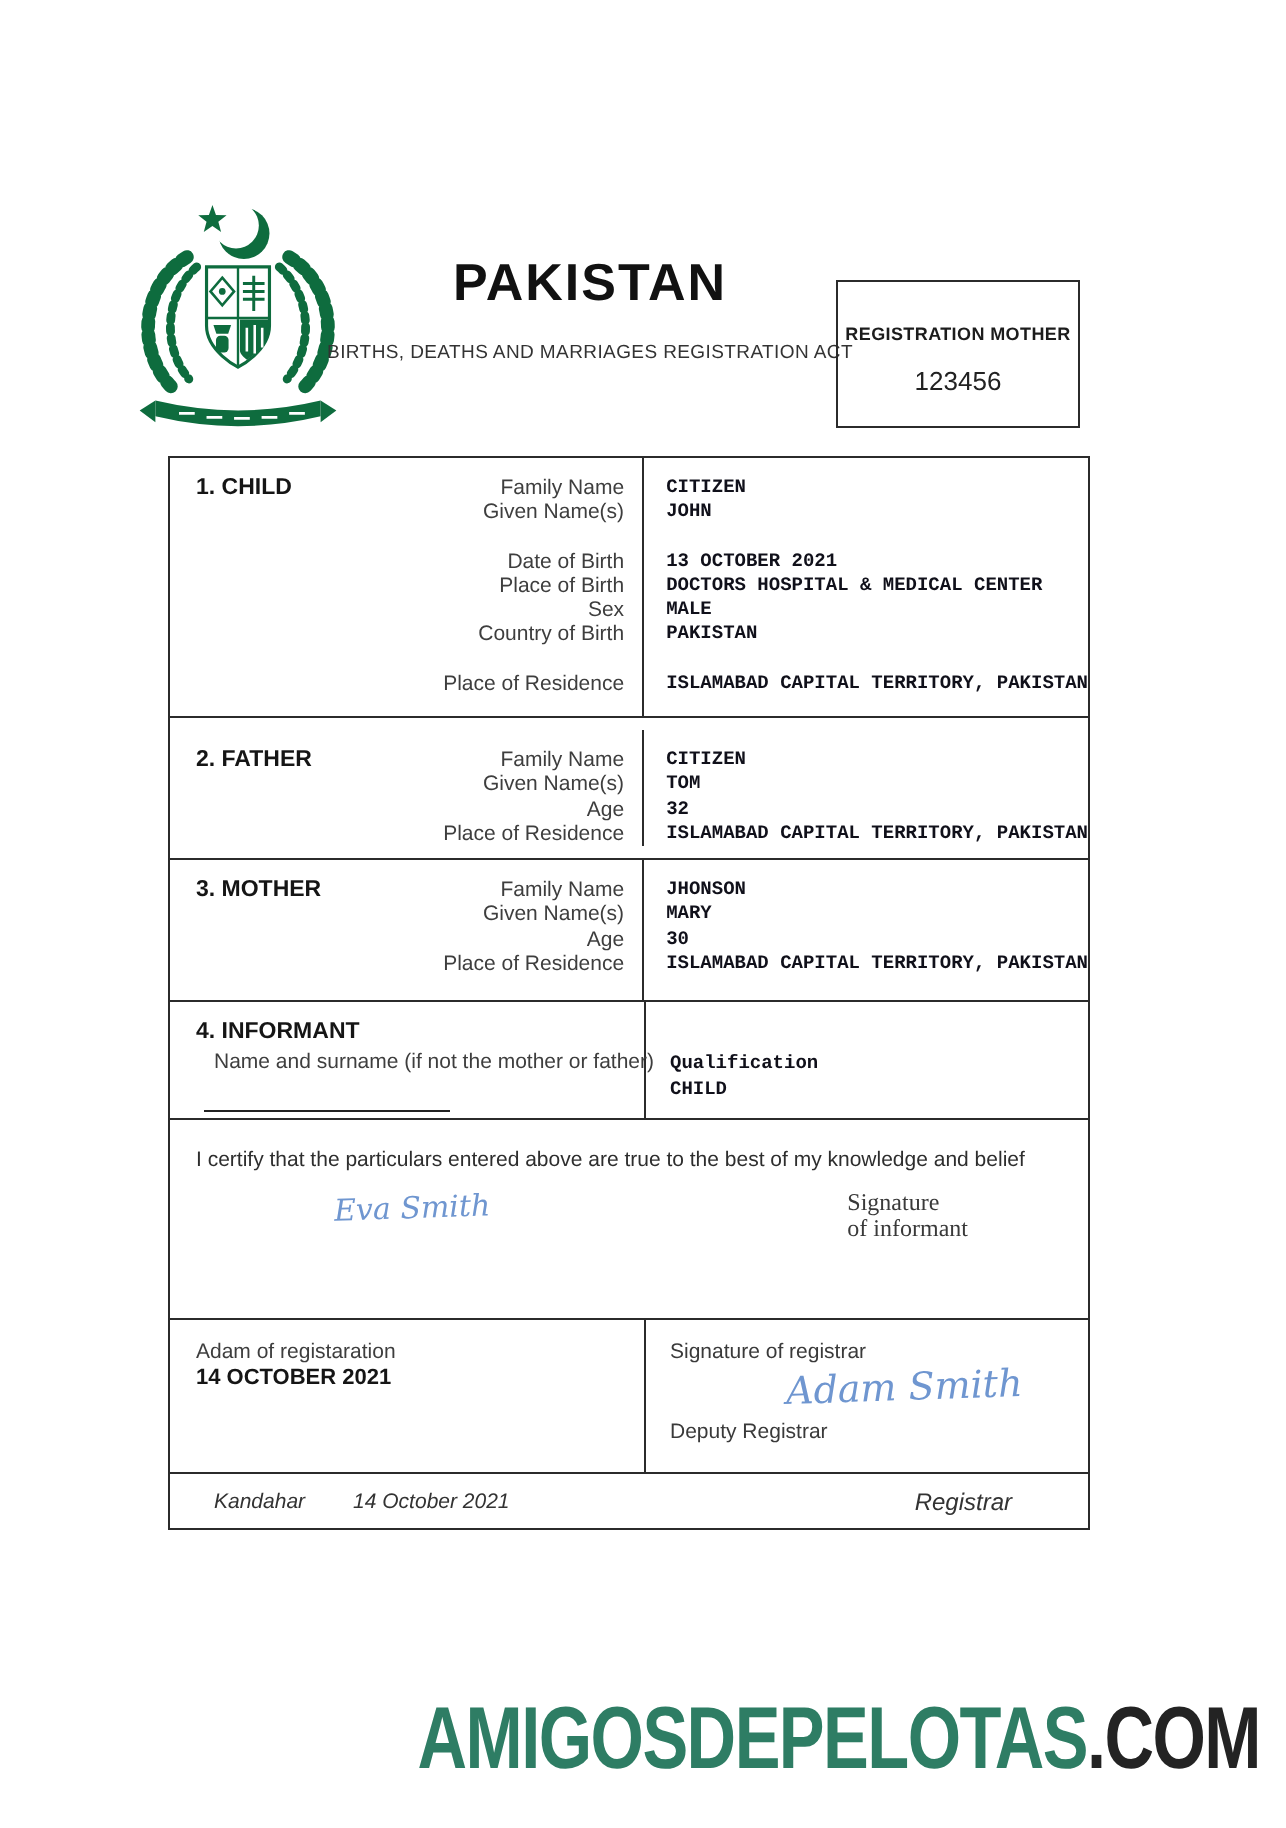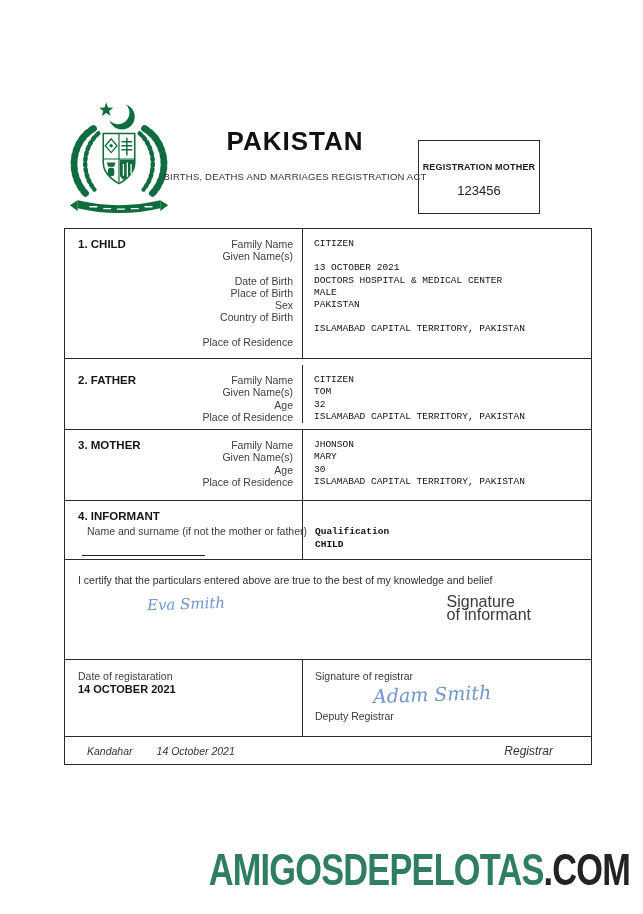--- a/index.html
+++ b/index.html
@@ -18,30 +18,30 @@
   .head-center{position:absolute;left:130px;top:100px;width:330px;text-align:center;}
   .country-title{font-size:26px;font-weight:bold;letter-spacing:1px;margin-top:26px;color:#111;}
   .act-line{font-size:9.5px;color:#333;margin-top:14px;letter-spacing:.2px;}
   .doc-title{font-size:18px;font-weight:bold;letter-spacing:1px;margin-top:14px;color:#111;}
   .reg-box{position:absolute;left:418px;top:140px;width:122px;height:74px;
            border:1px solid var(--border-dark);text-align:center;box-sizing:border-box;}
   .reg-label{font-size:9px;font-weight:bold;margin-top:21px;letter-spacing:.2px;}
   .reg-number{font-size:13px;margin-top:11px;color:#222;}
 
   
-  .cert{position:absolute;left:64px;top:228px;width:528px;border:1px solid var(--border-dark);box-sizing:border-box;}
+  .cert{position:absolute;left:84px;top:228px;width:461px;border:1px solid var(--border-dark);box-sizing:border-box;}
   .row{position:relative;display:flex;box-sizing:border-box;}
   .row + .row{border-top:1px solid var(--border-dark);}
   .cell-l{position:relative;width:237px;box-sizing:border-box;}
   .cell-r{flex:1;border-left:1px solid var(--border-dark);box-sizing:border-box;}
   .row-title{position:absolute;left:13px;top:9px;font-size:11.5px;font-weight:bold;color:#151515;white-space:nowrap;}
   .labels{padding:9px 9px 0 0;text-align:right;}
   .labels div{font-size:10.5px;line-height:12.3px;color:#3e3e3e;white-space:nowrap;}
   .values{padding:9px 0 0 11px;}
-  .values div{font-family:"Liberation Mono","DejaVu Sans Mono",monospace;font-weight:normal;
+  .values div{font-family:"Liberation Mono","DejaVu Sans Mono",monospace;font-weight:bold;
               font-size:9.5px;line-height:12.3px;color:#10101a;white-space:nowrap;}
   .gap{margin-top:12px;}
 
   .r-child{height:129px;}
   .r-father{height:71px;align-items:center;}
   .r-mother{height:71px;}
   .r-informant{height:59px;}
   .r-certify{height:100px;display:block;}
   .r-registration{height:77px;}
   .r-bottom{height:28px;display:flex;align-items:center;font-style:italic;}
@@ -51,21 +51,21 @@
   .inf-underline{position:absolute;left:17px;top:54px;width:123px;border-bottom:1.3px solid #222;}
   .qual{padding:24px 0 0 12px;}
   .qual div{font-family:"Liberation Mono","DejaVu Sans Mono",monospace;font-weight:bold;
             font-size:9.5px;line-height:13px;color:#10101a;}
 
   
   .certify-text{padding:14px 0 0 13px;font-size:10.5px;color:#2e2e2e;}
   .certify-sig-row{display:flex;align-items:flex-start;margin-top:9px;}
   .script{font-family:"DejaVu Serif",serif;font-style:italic;color:var(--signature-blue);}
   .sig-informant{margin-left:82px;font-size:15px;transform:rotate(-2deg);}
-  .sig-label-block{margin-left:auto;margin-right:60px;font-size:16px;color:#3a3a3a;line-height:13px;}
+  .sig-label-block{margin-left:auto;margin-right:60px;font-size:12px;color:#3a3a3a;line-height:13px;font-family:Liberation Serif, serif;}
 
   
   .regdate{padding:10px 0 0 13px;}
   .regdate-label{font-size:10.5px;color:#3e3e3e;}
   .regdate-value{font-size:11px;font-weight:bold;color:#151515;margin-top:1px;}
   .registrar-cell{padding:10px 0 0 12px;}
   .registrar-sig-label{font-size:10.5px;color:#3a3a3a;}
   .sig-registrar{font-size:19px;margin:1px 0 0 58px;transform:rotate(-2deg);display:inline-block;}
   .registrar-title{font-size:10.5px;color:#3a3a3a;margin-top:5px;}
 
@@ -142,20 +142,21 @@
           <div class="gap">Date of Birth</div>
           <div>Place of Birth</div>
           <div>Sex</div>
           <div>Country of Birth</div>
           <div class="gap">Place of Residence</div>
         </div>
       </div>
       <div class="cell-r">
         <div class="values">
           <div>CITIZEN</div>
+          <div>JOHN</div>
           <div class="gap">13 OCTOBER 2021</div>
           <div>DOCTORS HOSPITAL &amp; MEDICAL CENTER</div>
           <div>MALE</div>
           <div>PAKISTAN</div>
           <div class="gap">ISLAMABAD CAPITAL TERRITORY, PAKISTAN</div>
         </div>
       </div>
     </div>
 
     <div class="row r-father">
@@ -218,21 +219,21 @@
         <div class="script sig-informant">Eva Smith</div>
         <div class="sig-label-block">
           <div>Signature</div>
           <div>of informant</div>
         </div>
       </div>
     </div>
 
     <div class="row r-registration">
       <div class="cell-l regdate">
-        <div class="regdate-label">Date of registaration</div>
+        <div class="regdate-label">Adam of registaration</div>
         <div class="regdate-value">14 OCTOBER 2021</div>
       </div>
       <div class="cell-r registrar-cell">
         <div class="registrar-sig-label">Signature of registrar</div>
         <div class="script sig-registrar">Adam Smith</div>
         <div class="registrar-title">Deputy Registrar</div>
       </div>
     </div>
 
     <div class="row r-bottom">

